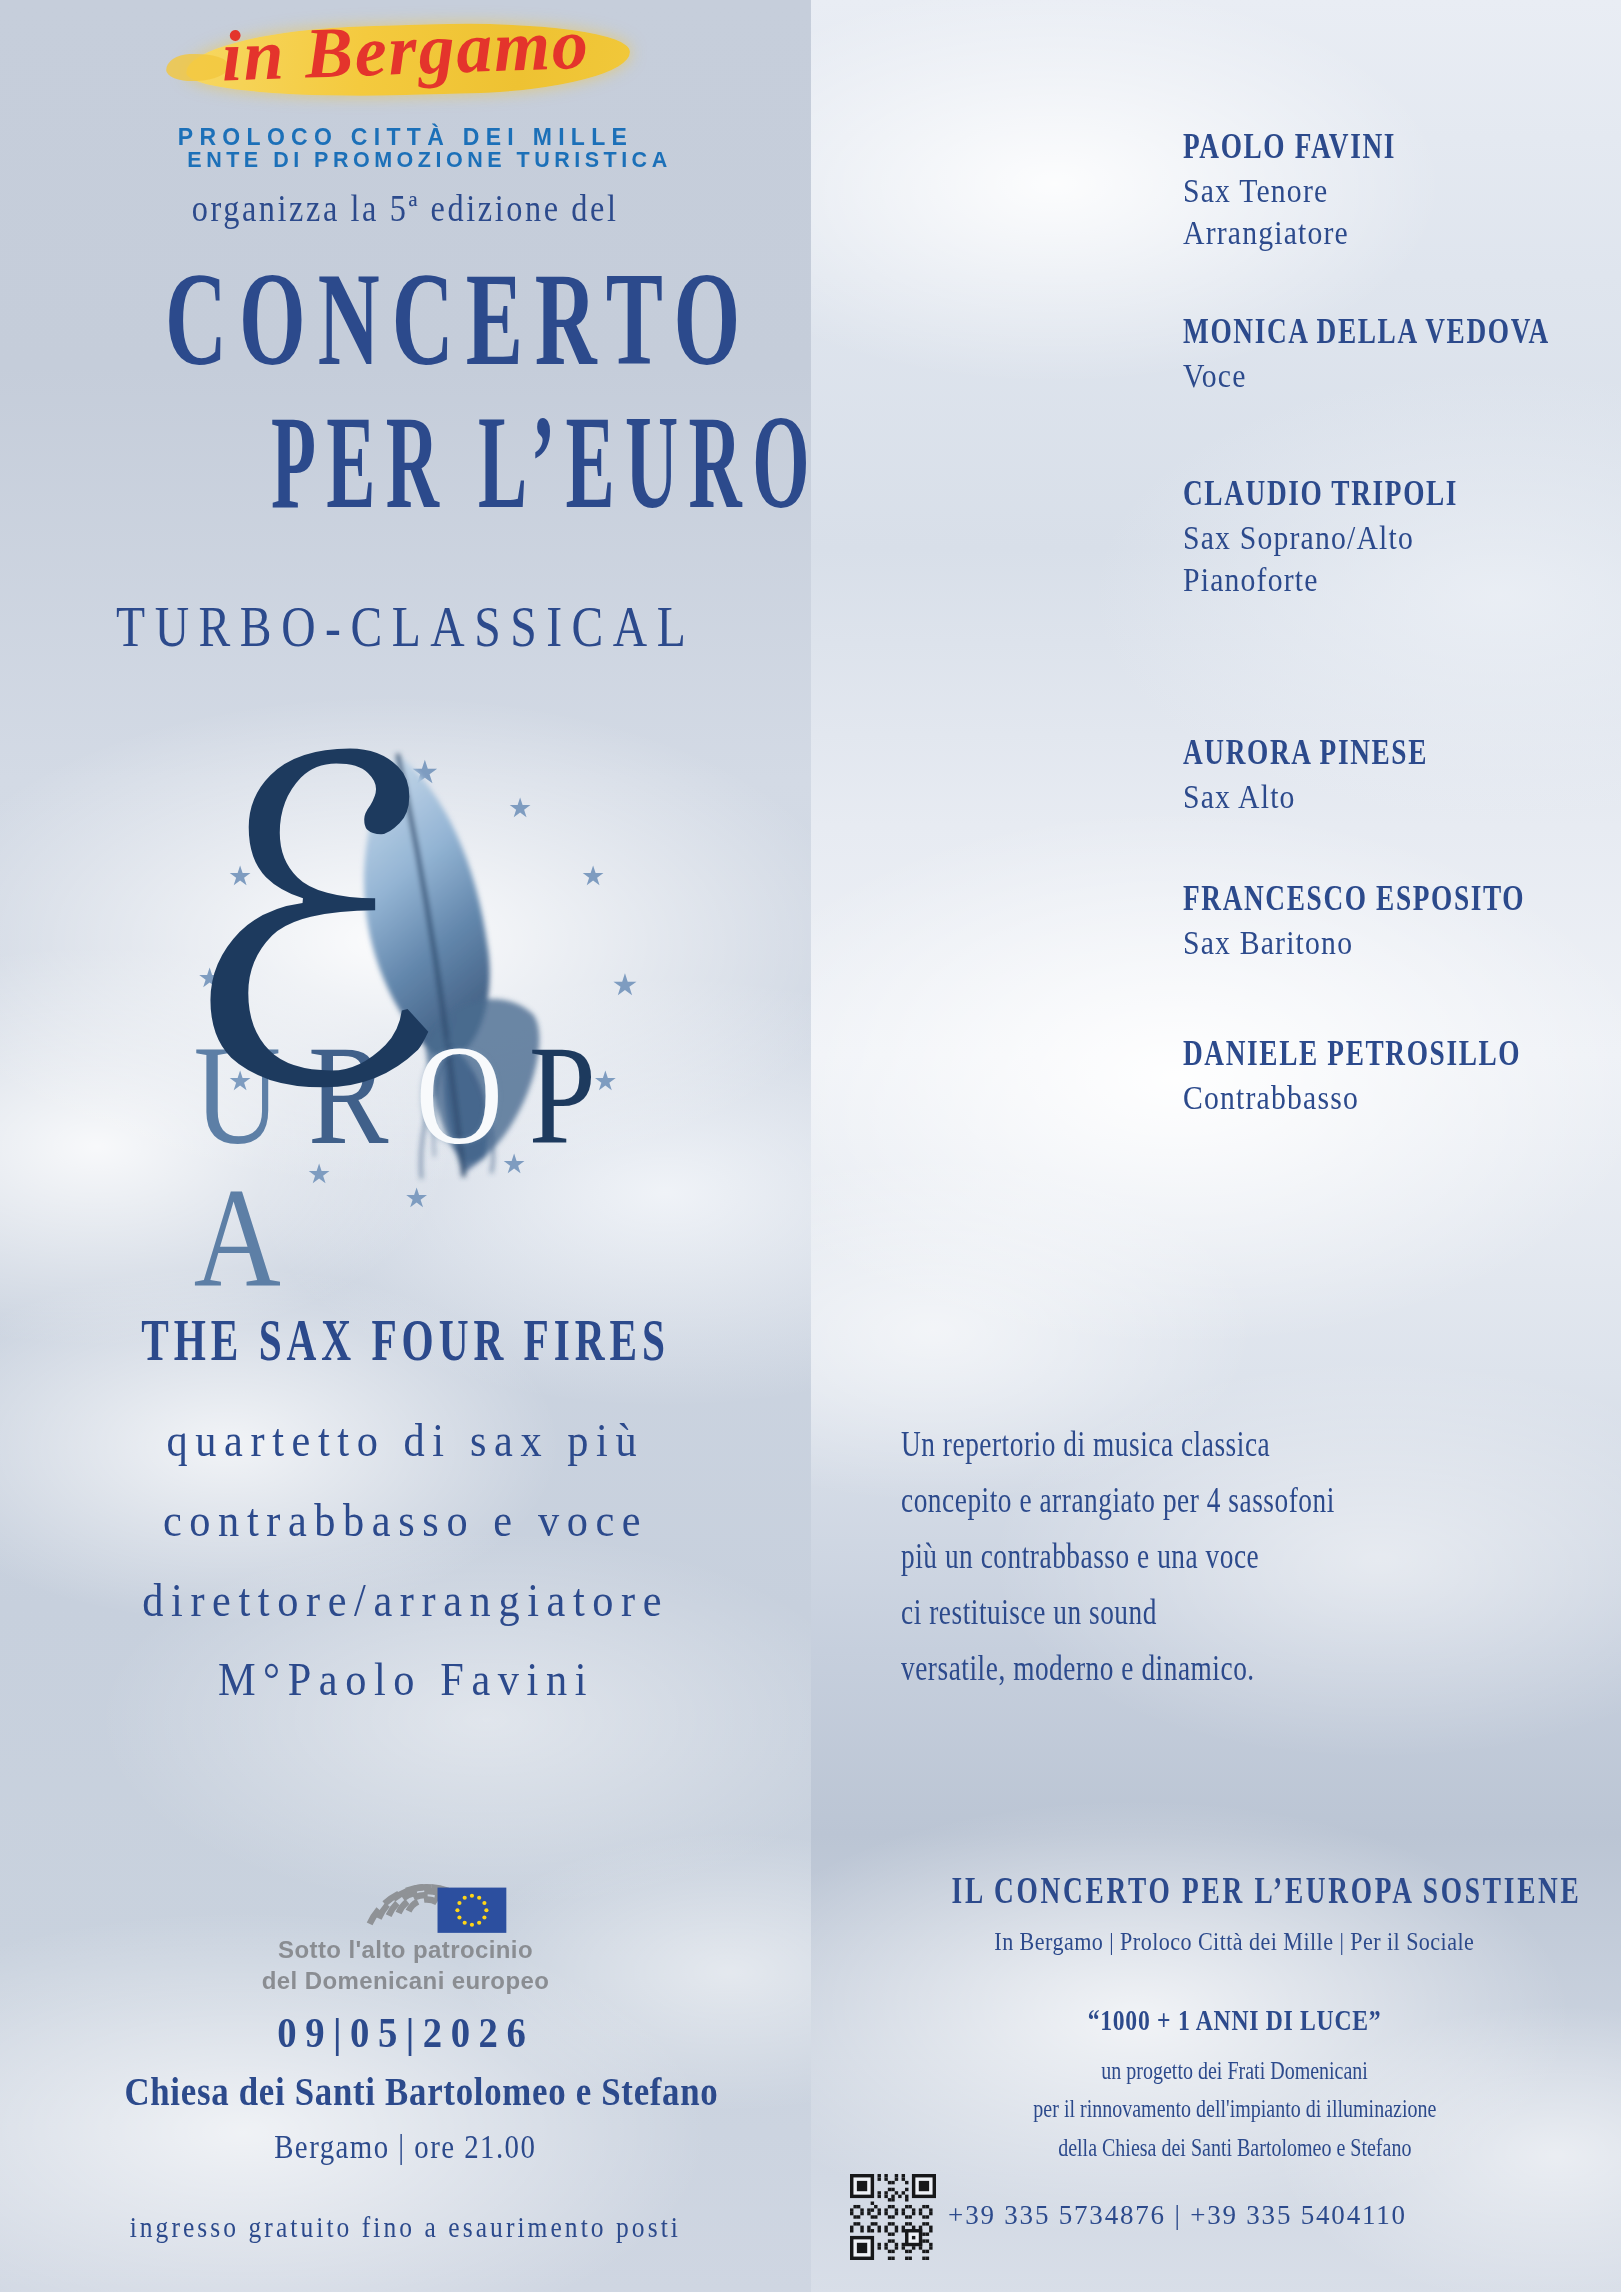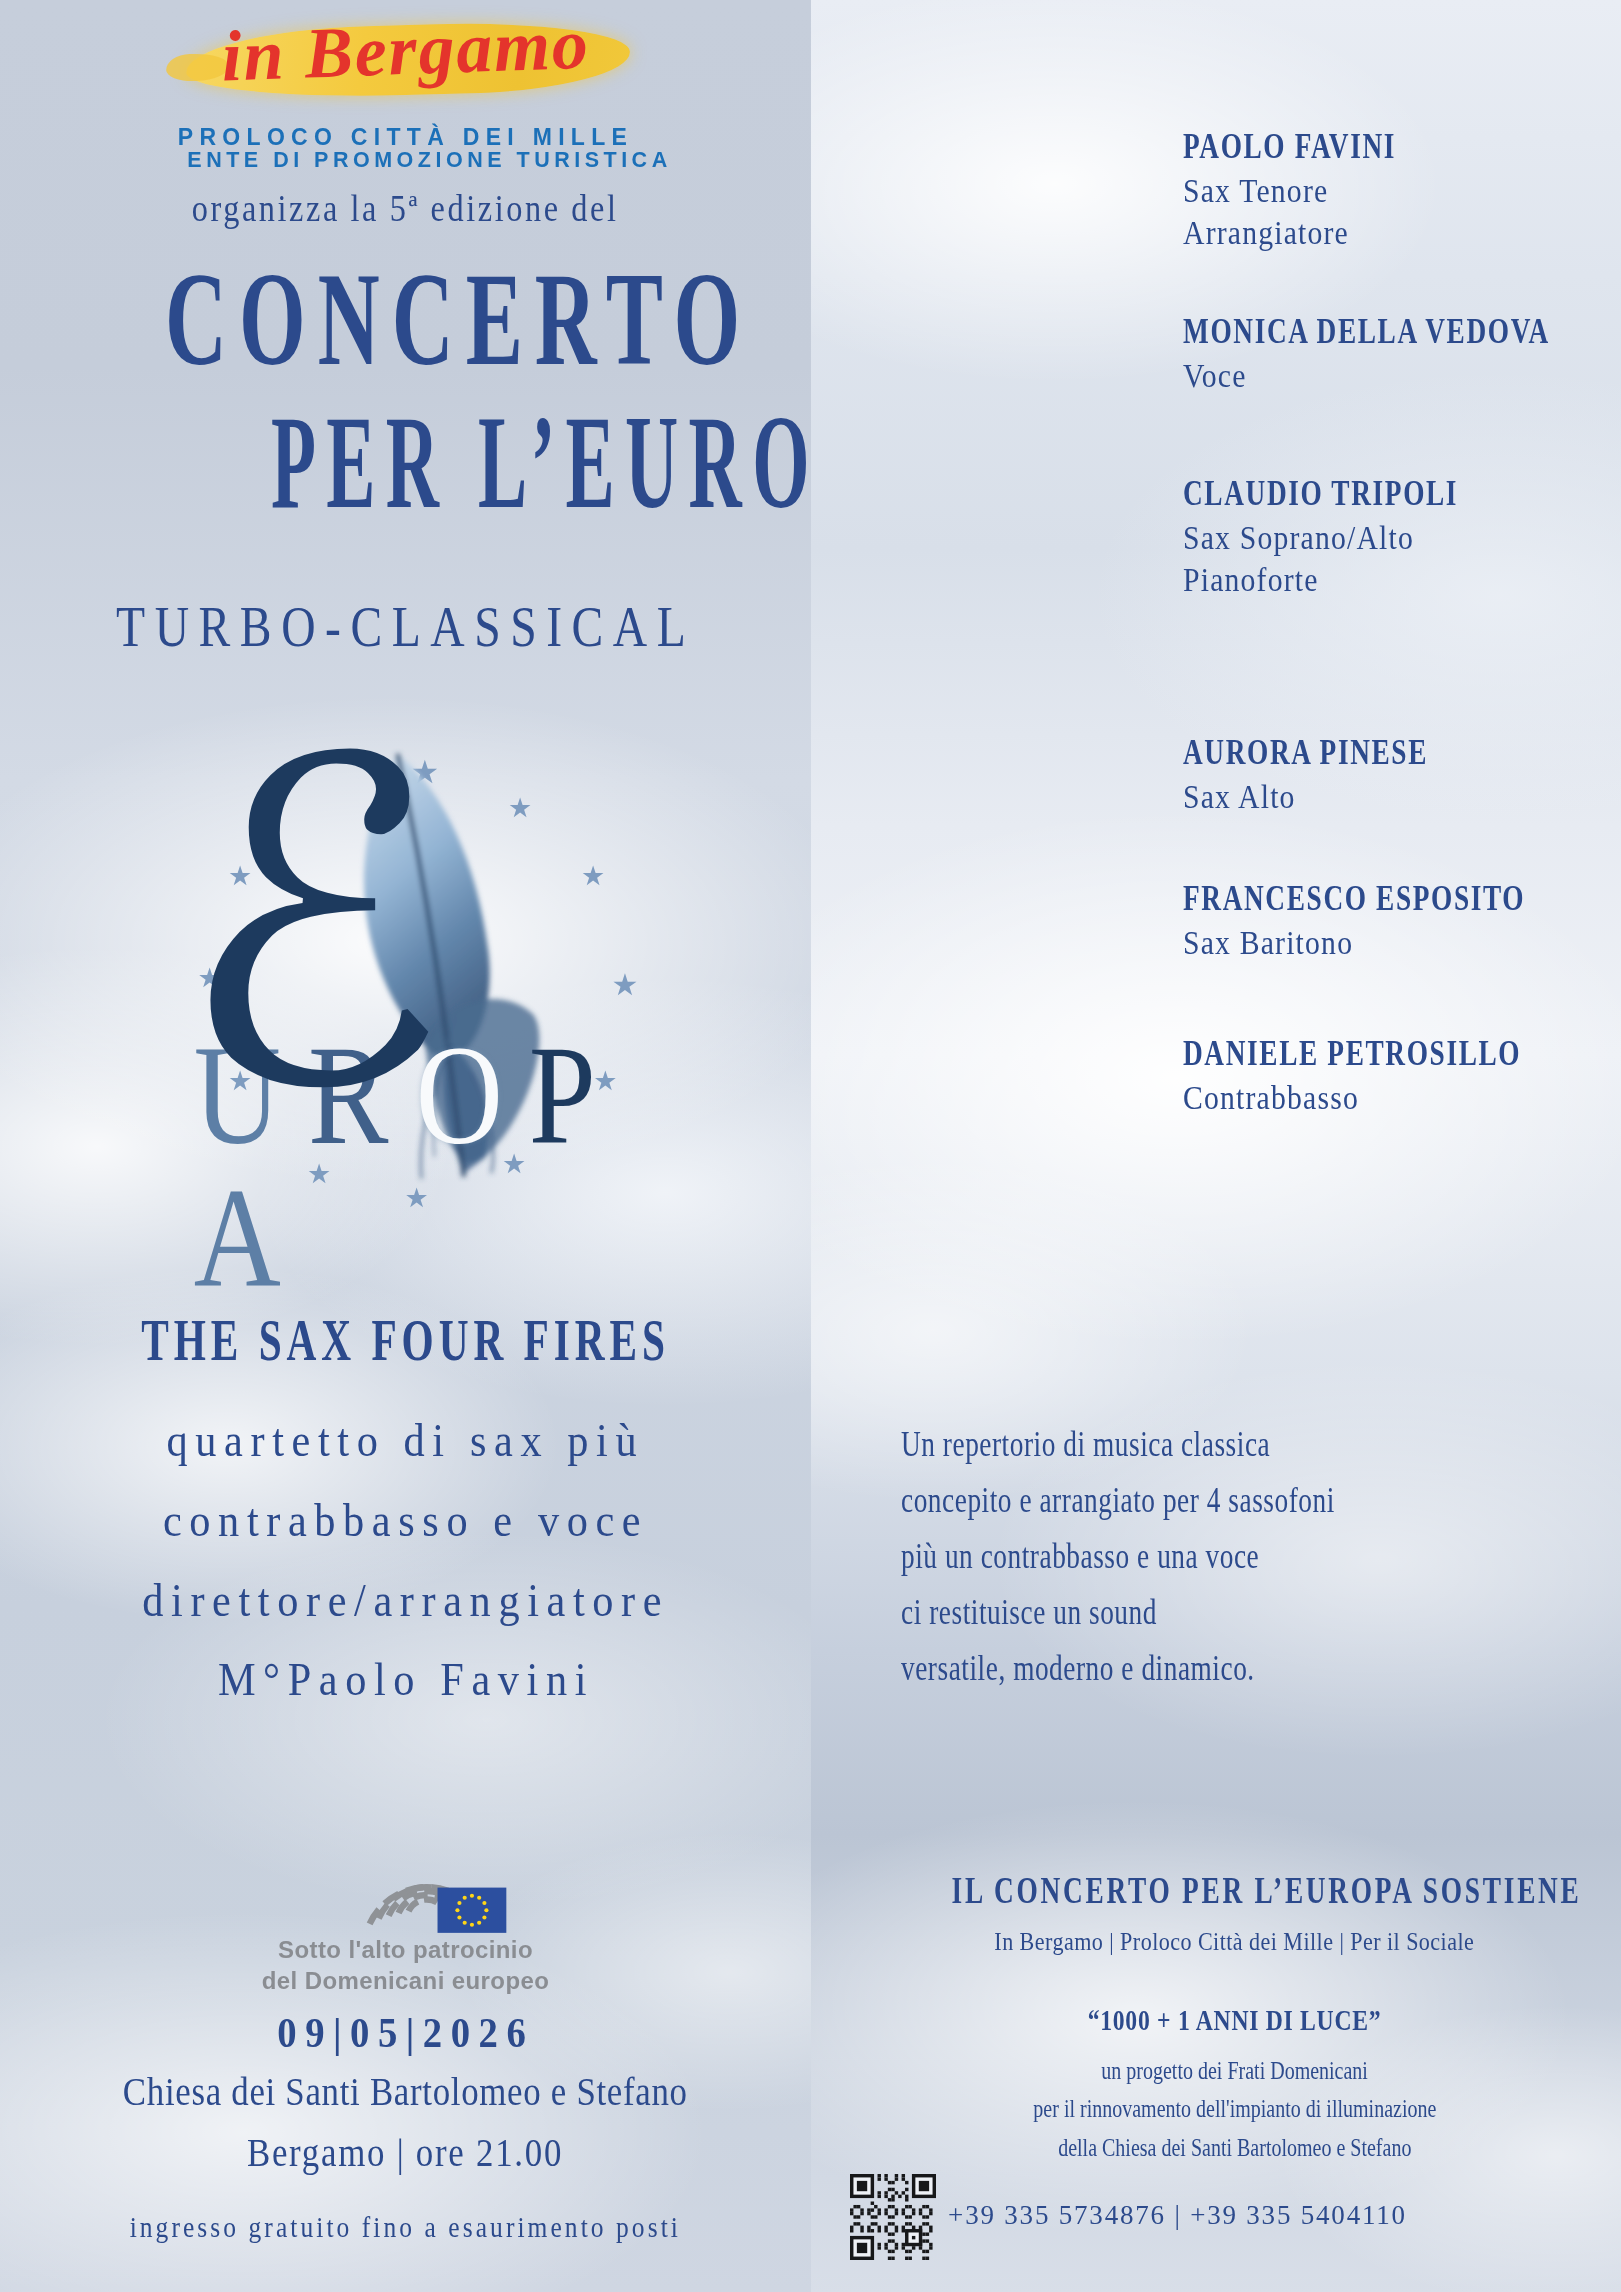--- a/index.html
+++ b/index.html
@@ -72,22 +72,22 @@
   
   .ens-name{top:1306px;font-size:59px;font-weight:700;letter-spacing:.12em;}
   .ens-l{position:absolute;left:0;width:100%;text-align:center;font-size:47px;
     font-weight:400;letter-spacing:.18em;}
   
   .eu-logo{position:absolute;left:347px;top:1840px;width:172px;height:97px;}
   .patronage{top:1934px;font-family:"Liberation Sans",sans-serif;font-weight:700;
     font-size:24px;line-height:31px;color:var(--gray);letter-spacing:0.4px;}
   
   .date{top:2008px;font-size:43px;font-weight:700;letter-spacing:.22em;}
-  .venue{top:2067px;font-size:41px;font-weight:400;letter-spacing:.02em;}
-  .citytime{top:2128px;font-size:41px;font-weight:400;letter-spacing:.05em;}
+  .venue{top:2067px;font-size:41px;font-weight:700;letter-spacing:.02em;padding-left:16px;}
+  .citytime{top:2128px;font-size:34px;font-weight:400;letter-spacing:.05em;}
   .admission{top:2210px;font-size:30px;font-weight:400;letter-spacing:.12em;}
   
   .performer{position:absolute;left:372px;}
   .p-name{font-size:35px;line-height:47px;font-weight:700;letter-spacing:.06em;}
   .p-role{font-size:33px;line-height:42px;font-weight:400;letter-spacing:.04em;}
   .desc{position:absolute;left:90px;top:1417px;}
   .desc div{font-size:35px;line-height:56px;font-weight:400;letter-spacing:.02em;}
   .sup-head{top:1868px;font-size:38px;font-weight:700;letter-spacing:.1em;left:18px;}
   .sup-sub{top:1927px;font-size:26px;font-weight:400;letter-spacing:.02em;left:18px;}
   .proj-title{top:2004px;font-size:29.6px;font-weight:700;letter-spacing:.03em;left:18px;}

